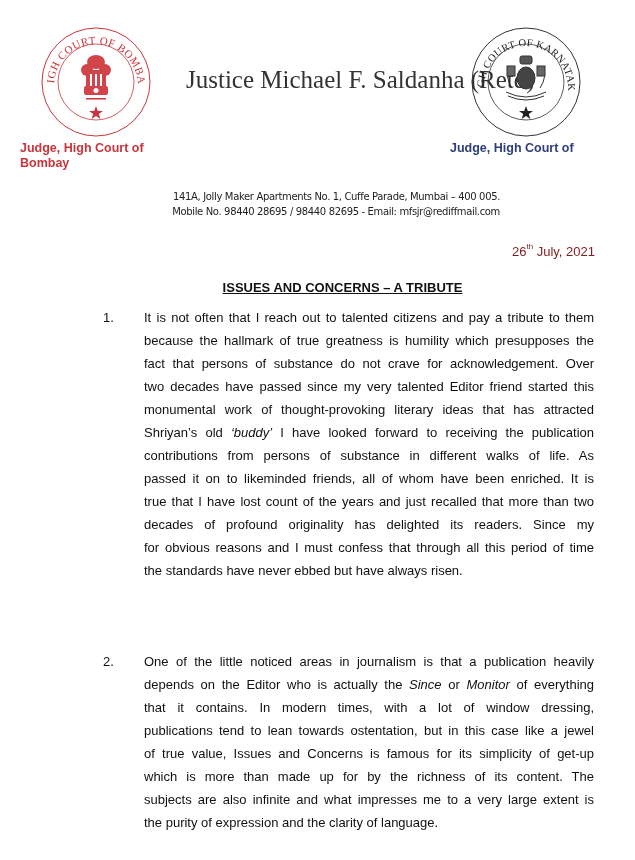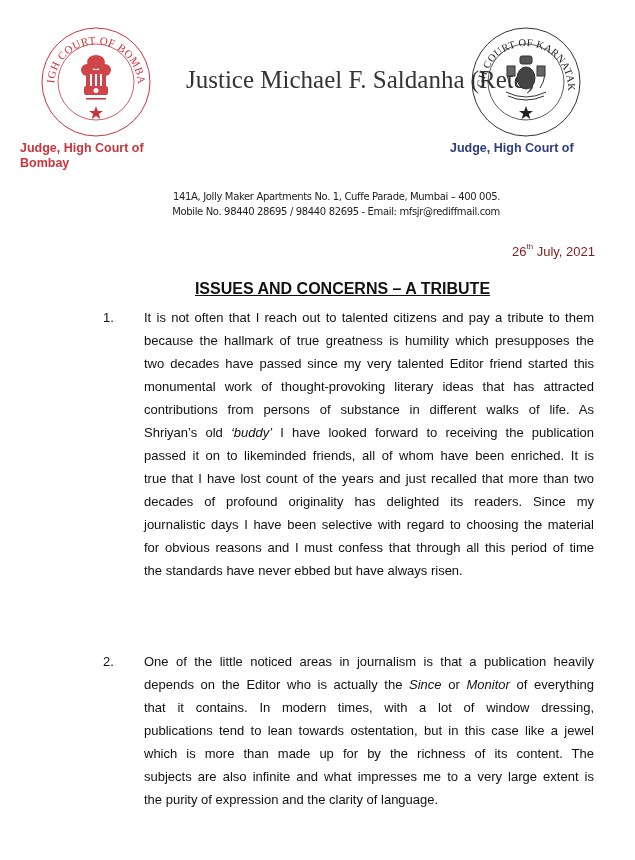--- a/index.html
+++ b/index.html
@@ -16,21 +16,21 @@
   .caption-right { left: 450px; top: 141px; width: 152px; color: #2d3e7a; }
 
   .letterhead-name { position: absolute; left: 186px; top: 66px; width: 250px; font-family: "Liberation Serif", serif; font-size: 25px; color: #333; white-space: nowrap; }
 
   .address { position: absolute; left: 140px; top: 189px; width: 360px; font-family: "DejaVu Sans", sans-serif; font-size: 10px; line-height: 15px; color: #222; white-space: nowrap; }
   .address div { letter-spacing: -0.35px; text-align: right; }
 
   .date { position: absolute; right: 40px; top: 244px; font-family: "Liberation Sans", sans-serif; font-size: 13px; color: #7f1d1d; }
   .date sup { font-size: 8px; vertical-align: top; position: relative; top: -2px; }
 
-  .title { position: absolute; left: 0; top: 280px; width: 100%; text-align: center; padding-left: 50px; box-sizing: border-box; font-family: "Liberation Sans", sans-serif; font-weight: bold; font-size: 16px; text-decoration: underline; color: #111; }
+  .title { position: absolute; left: 0; top: 280px; width: 100%; text-align: center; padding-left: 50px; box-sizing: border-box; font-family: "Liberation Sans", sans-serif; font-weight: bold; font-size: 13px; text-decoration: underline; color: #111; }
 
   .para { position: absolute; left: 103px; width: 491px; font-family: "Liberation Sans", sans-serif; font-size: 13px; line-height: 23px; color: #111; }
   .para .num { position: absolute; left: 0; top: 0; width: 40px; }
   .para .body { margin-left: 41px; text-align: justify; text-align-last: left; }
   .para-1 { top: 306px; }
   .para-2 { top: 650px; }
   .para .body .line { display: block; text-align: justify; text-align-last: justify; white-space: nowrap; }
   .para .body .line.last { text-align-last: left; }
   .para .body i { font-style: italic; }
 </style>
@@ -109,39 +109,40 @@
 
   <div class="date"><span>26</span><sup>th</sup><span> July, 2021</span></div>
 
   <div class="title">ISSUES AND CONCERNS – A TRIBUTE</div>
 
   <div class="para para-1">
     <div class="num">1.</div>
     <div class="body">
         <span class="line">It is not often that I reach out to talented citizens and pay a tribute to them</span>
         <span class="line">because the hallmark of true greatness is humility which presupposes the</span>
+        <span class="line">fact that persons of substance do not crave for acknowledgement. Over</span>
         <span class="line">two decades have passed since my very talented Editor friend started this</span>
         <span class="line">monumental work of thought-provoking literary ideas that has attracted</span>
+        <span class="line"><span>Shriyan’s old </span><i>‘buddy’</i><span> I have looked forward to receiving the publication</span></span>
         <span class="line">contributions from persons of substance in different walks of life. As</span>
-        <span class="line"><span>Shriyan’s old </span><i>‘buddy’</i><span> I have looked forward to receiving the publication</span></span>
         <span class="line">passed it on to likeminded friends, all of whom have been enriched. It is</span>
         <span class="line">true that I have lost count of the years and just recalled that more than two</span>
         <span class="line">decades of profound originality has delighted its readers. Since my</span>
-        <span class="line">journalistic days I have been selective with regard to choosing the material</span>
         <span class="line">for obvious reasons and I must confess that through all this period of time</span>
         <span class="line last">the standards have never ebbed but have always risen.</span>
       </div>
   </div>
 
   <div class="para para-2">
     <div class="num">2.</div>
     <div class="body">
         <span class="line">One of the little noticed areas in journalism is that a publication heavily</span>
         <span class="line"><span>depends on the Editor who is actually the </span><i>Since</i><span> or </span><i>Monitor</i><span> of everything</span></span>
         <span class="line">that it contains. In modern times, with a lot of window dressing,</span>
         <span class="line">publications tend to lean towards ostentation, but in this case like a jewel</span>
+        <span class="line">of true value, Issues and Concerns is famous for its simplicity of get-up</span>
         <span class="line">which is more than made up for by the richness of its content. The</span>
         <span class="line">subjects are also infinite and what impresses me to a very large extent is</span>
         <span class="line last">the purity of expression and the clarity of language.</span>
       </div>
   </div>
 
 </div>
 
 </body></html>

